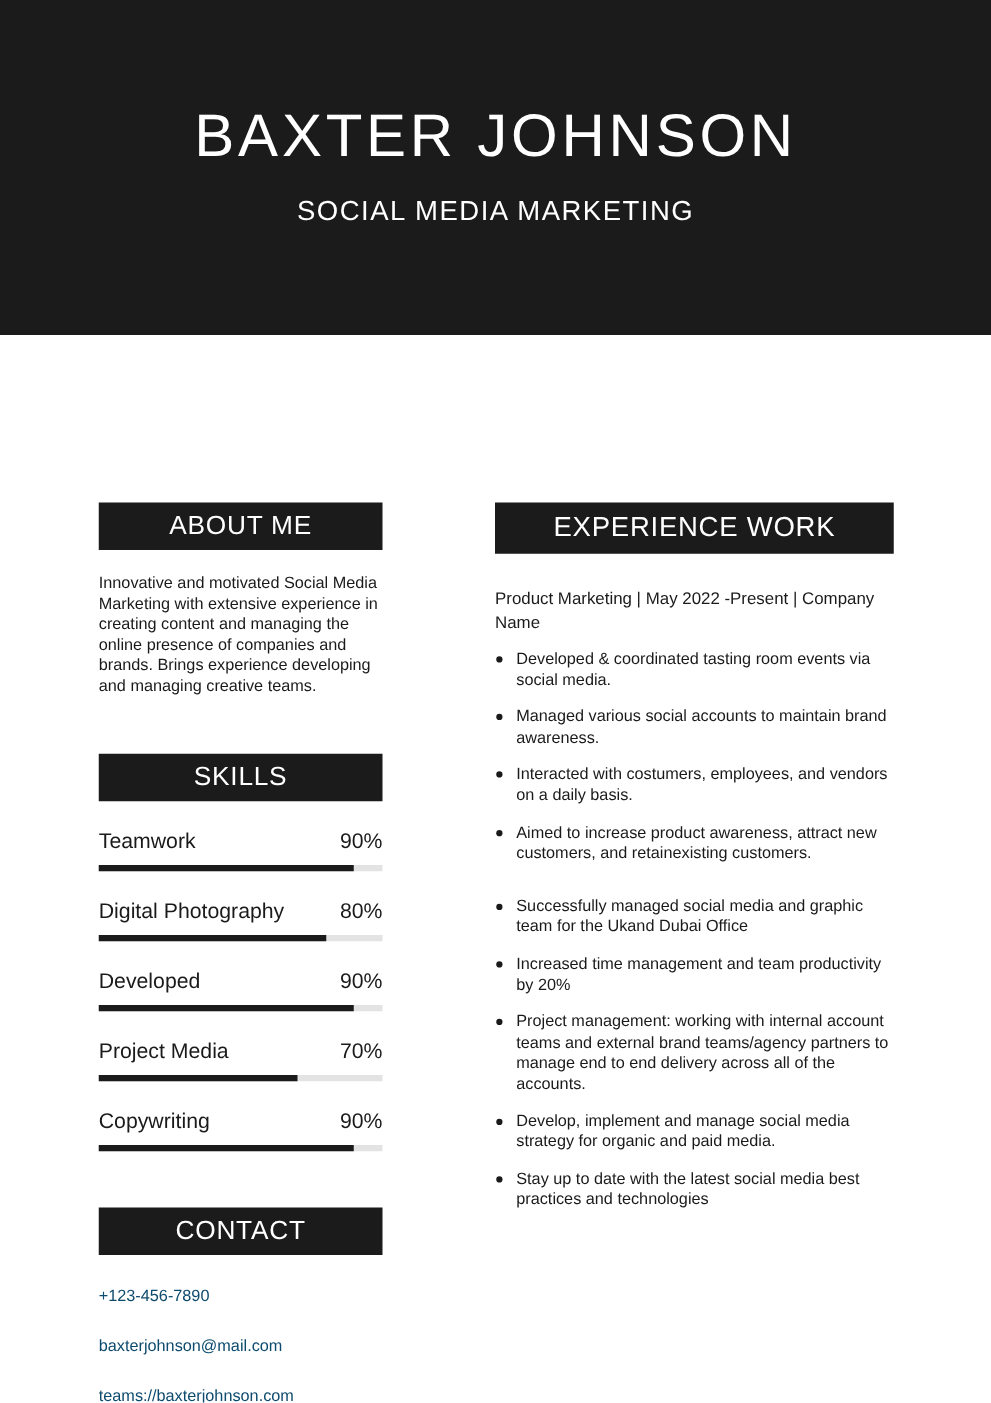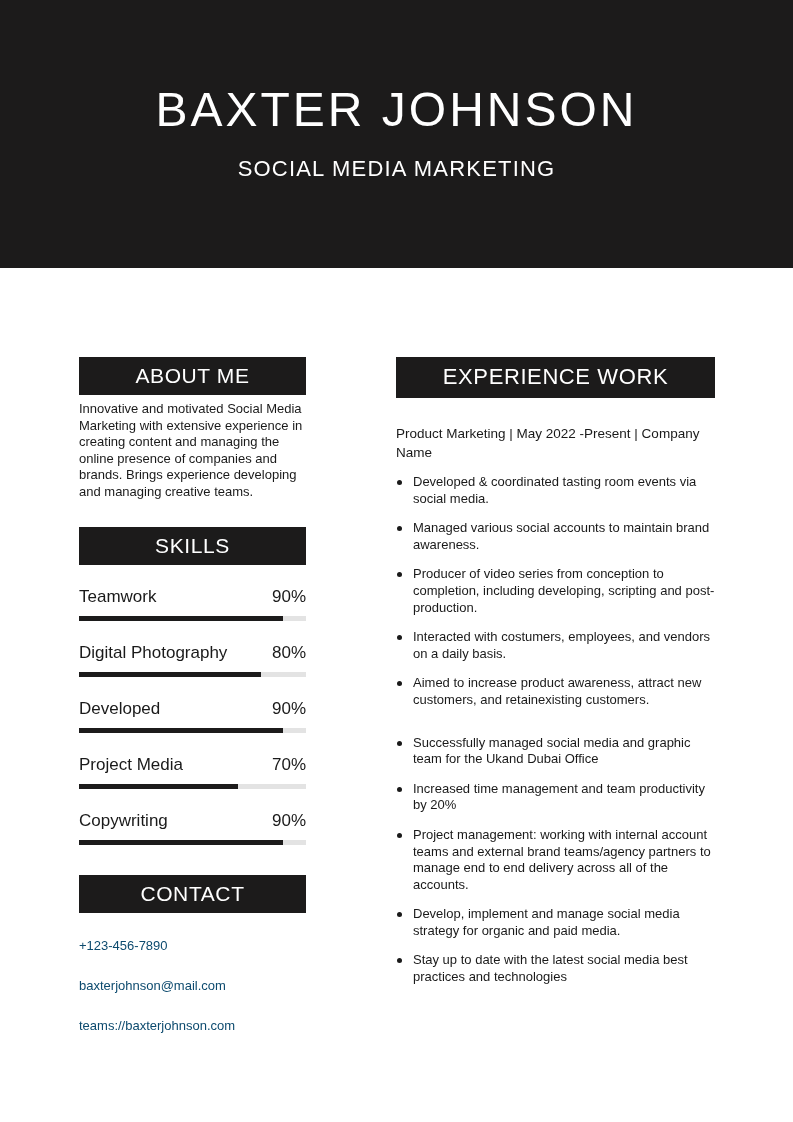--- a/index.html
+++ b/index.html
@@ -68,29 +68,30 @@
   
   .section-title {
     background: #1c1b1b;
     color: #ffffff;
     text-align: center;
     font-size: 21px;
     letter-spacing: 0.6px;
     padding: 8px 0 9px 0;
     line-height: 1;
     font-weight: 400;
+    margin-top: 45px;
   }
   .section-title.right {
     font-size: 22px;
     padding: 9px 0 10px 0;
   }
 
   
   .about-text {
-    margin-top: 6px;
+    margin-top: 18px;
     font-size: 13px;
     line-height: 16.6px;
     color: #1a1a1a;
   }
 
   
   .skills {
     margin-top: 26px;
   }
   .skill {
@@ -246,21 +247,20 @@
   </div>
 
   <div class="right-col">
     <div class="section-title right">EXPERIENCE WORK</div>
 
     <div class="job">
       <div class="job-heading">Product Marketing | May 2022 -Present | Company Name</div>
       <ul class="job-bullets">
         <li>Developed &amp; coordinated tasting room events via social media.</li>
         <li>Managed various social accounts to maintain brand awareness.</li>
-        <li>Producer of video series from conception to completion, including developing, scripting and post-production.</li>
         <li>Interacted with costumers, employees, and vendors on a daily basis.</li>
         <li>Aimed to increase product awareness, attract new customers, and retainexisting customers.</li>
       </ul>
     </div>
 
     <div class="job">
       <ul class="job-bullets">
         <li>Successfully managed social media and graphic team for the Ukand Dubai Office</li>
         <li>Increased time management and team productivity by 20%</li>
         <li>Project management: working with internal account teams and external brand teams/agency partners to manage end to end delivery across all of the accounts.</li>

